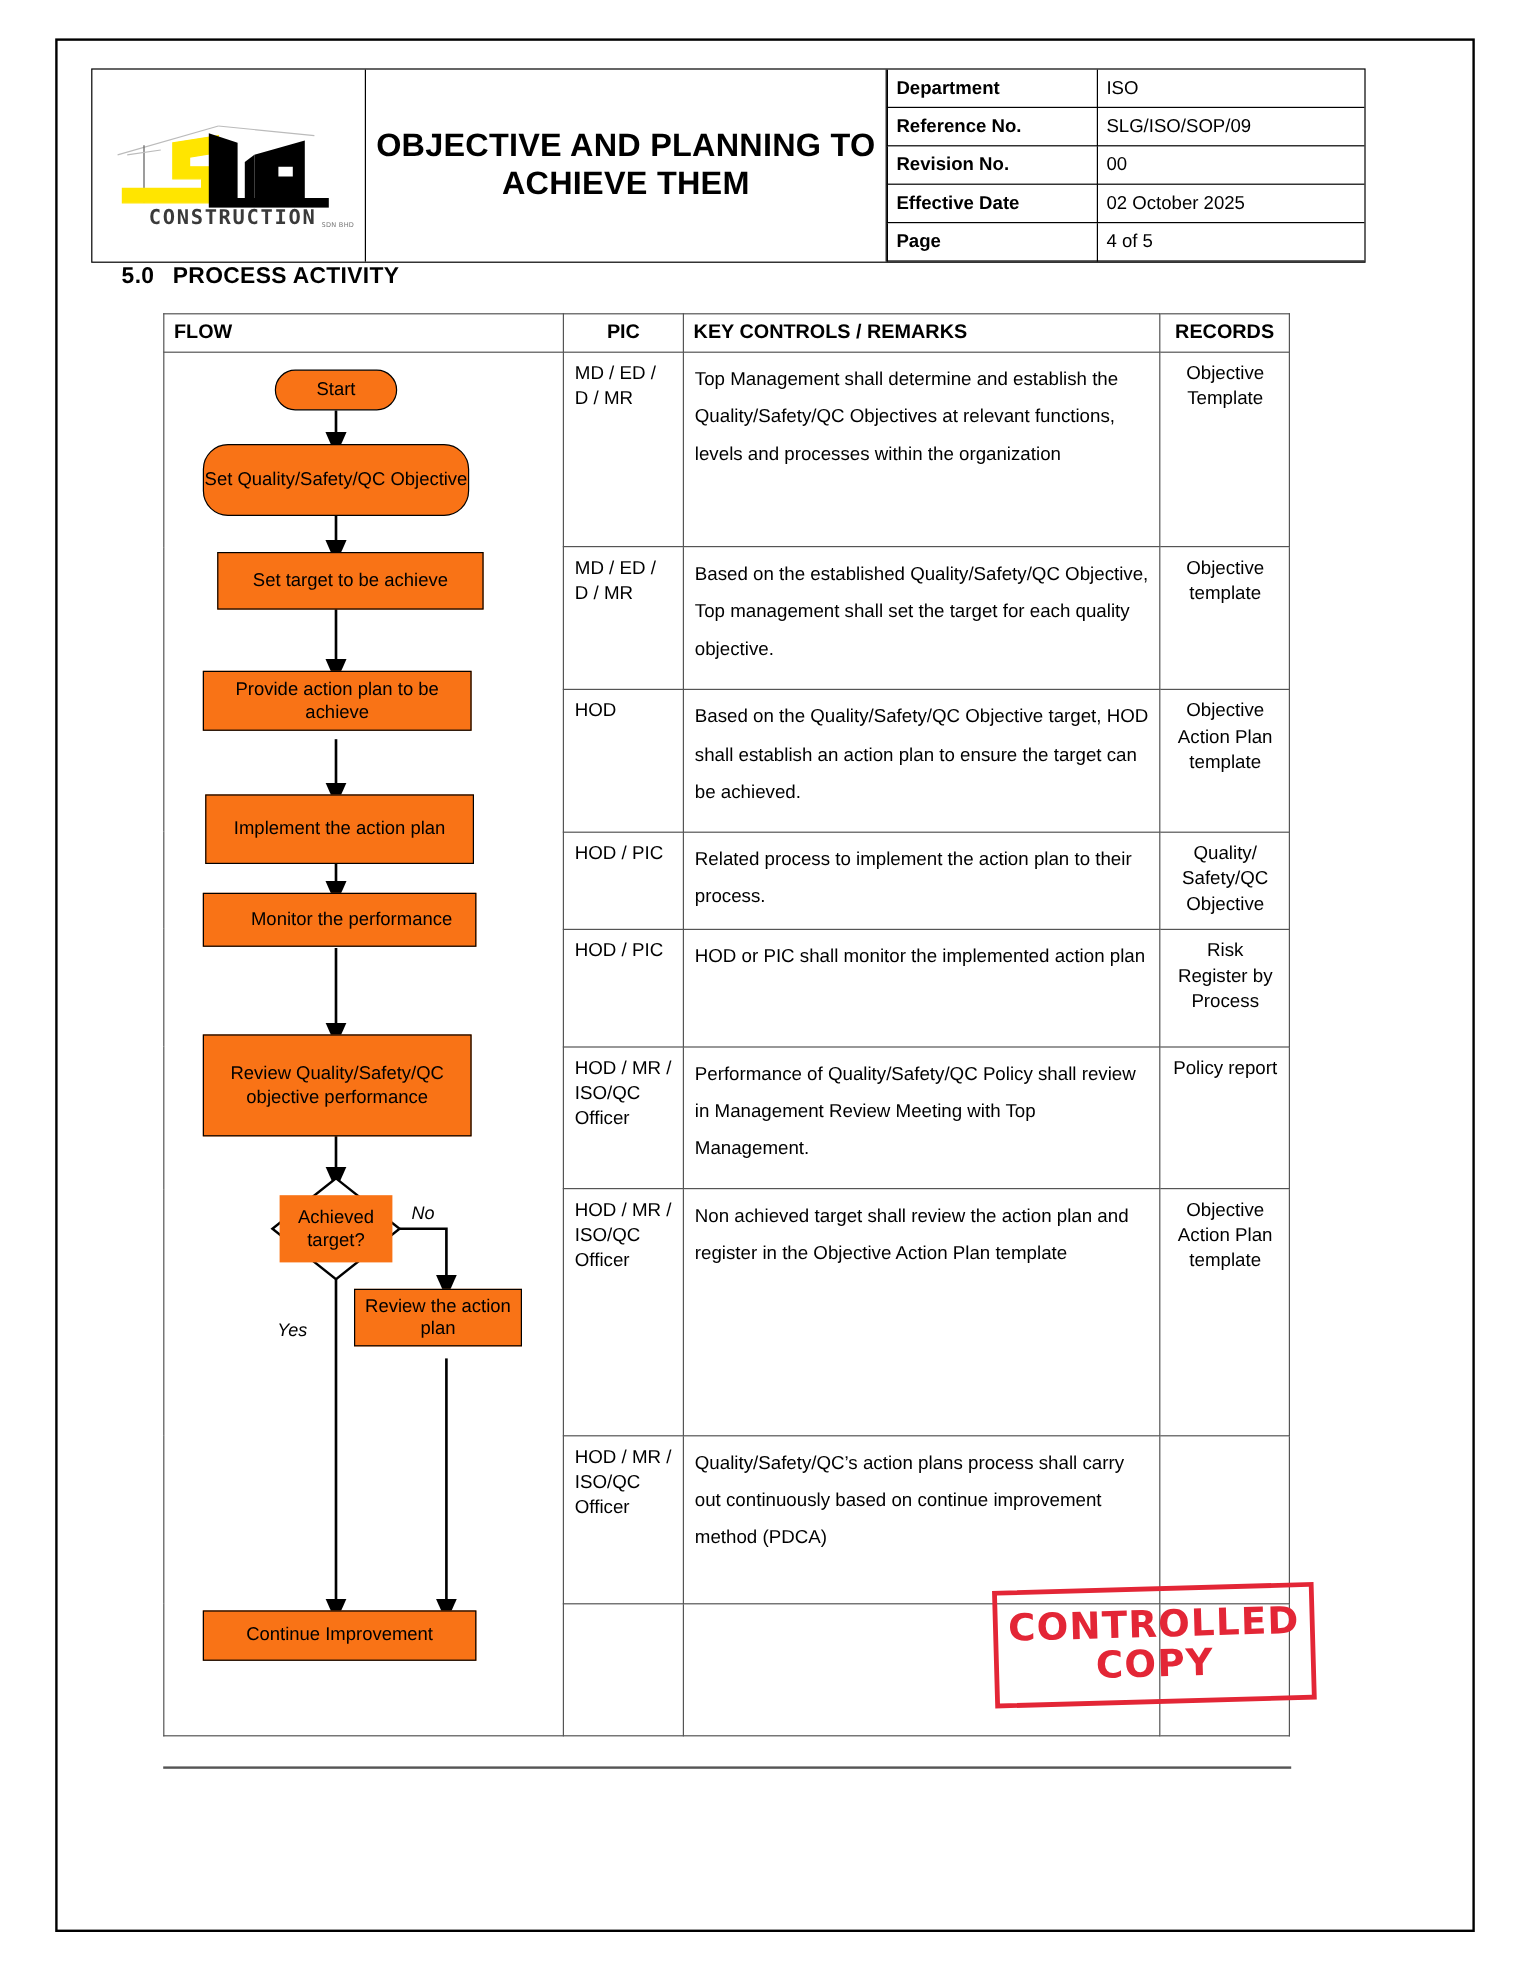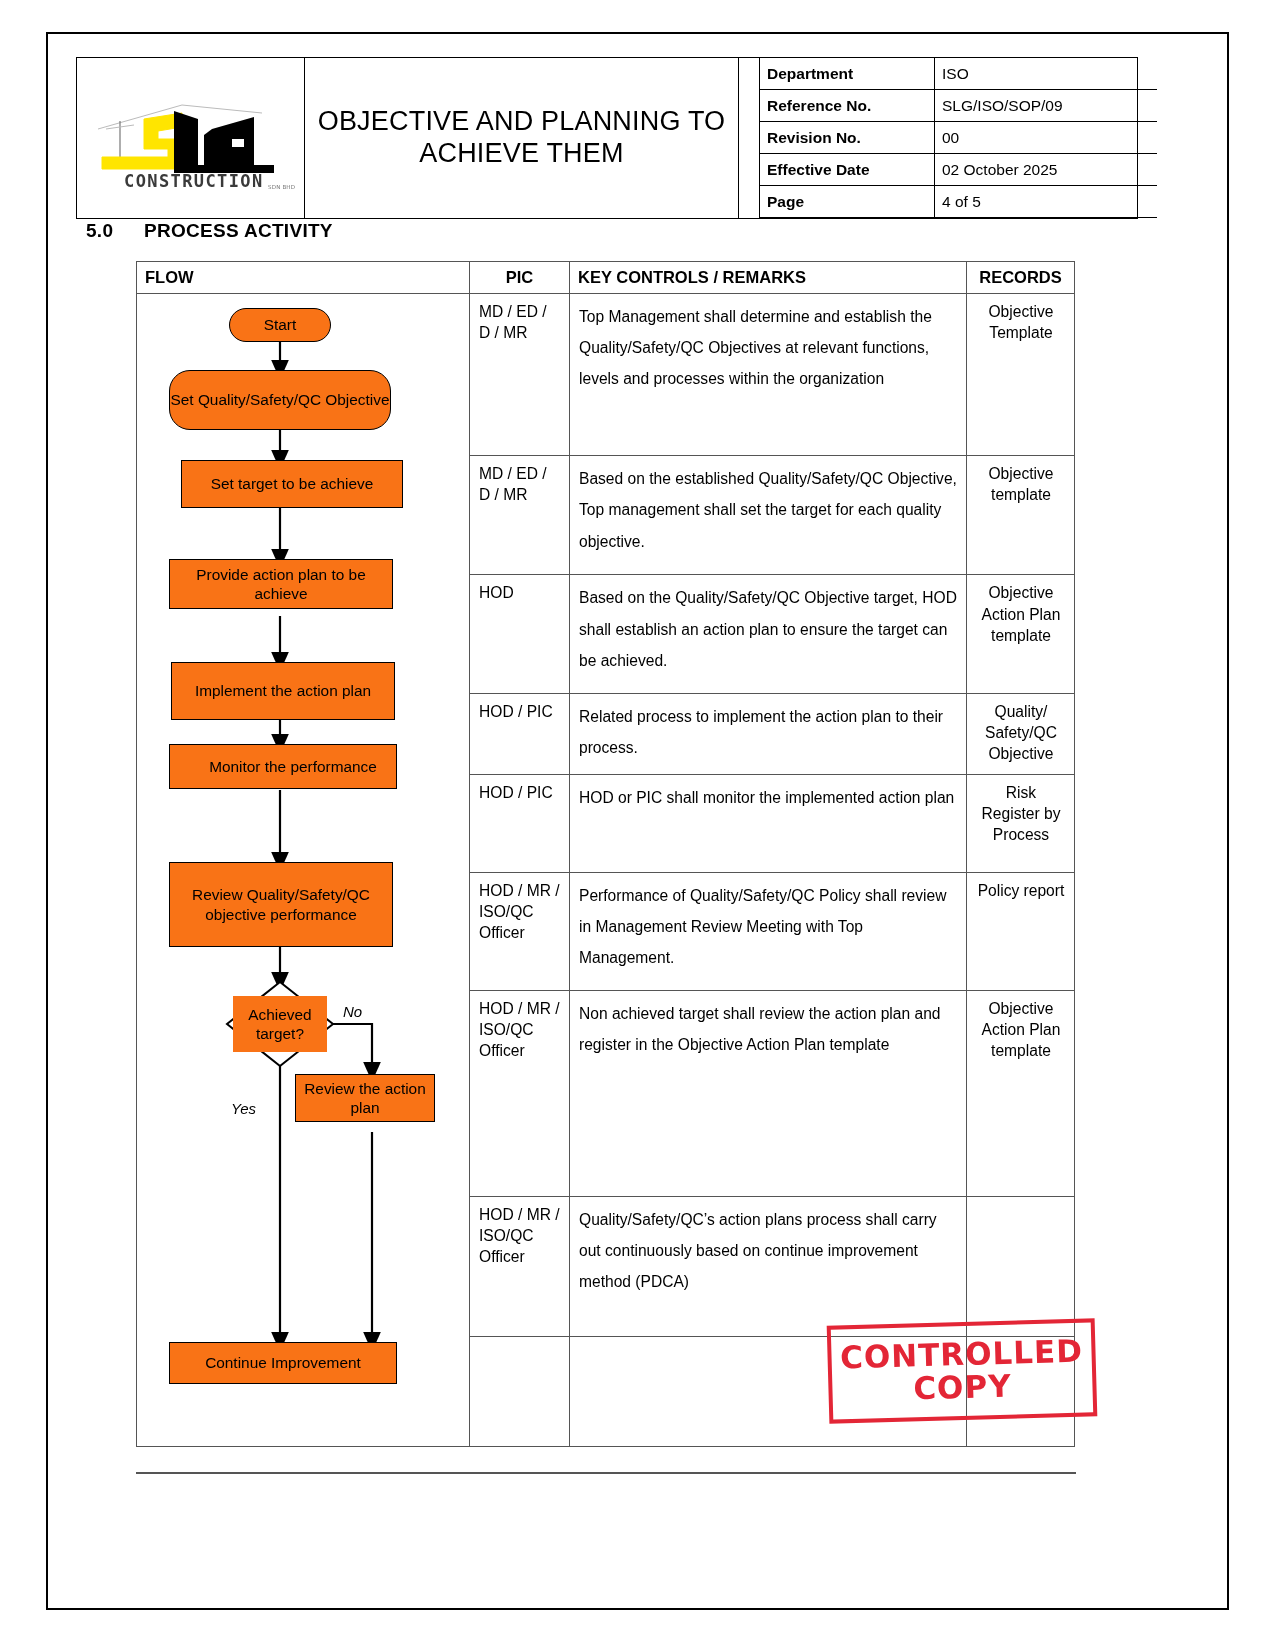--- a/index.html
+++ b/index.html
@@ -49,35 +49,34 @@
     padding: 4px 0 2px 0;
   }
   .hdr-title {
     flex: 1;
     border-right: 1.6px solid #000;
     box-sizing: border-box;
     display: flex;
     align-items: center;
     justify-content: center;
     text-align: center;
-    font-weight: normal;
+    font-weight: bold;
     font-size: 27px;
     line-height: 1.18;
     letter-spacing: 0.2px;
     padding: 6px 8px;
   }
   .hdr-meta {
     width: 398px;
     box-sizing: border-box;
   }
   .hdr-meta table {
     border-collapse: collapse;
     width: 100%;
     table-layout: fixed;
-    margin-left: 20px;
   }
   .hdr-meta td {
     border: 1.2px solid #000;
     padding: 3px 7px;
     font-size: 15.5px;
     height: 25px;
     vertical-align: middle;
   }
   .hdr-meta td.k {
     width: 160px;
@@ -96,21 +95,21 @@
 
   
   .section-head {
     position: absolute;
     left: 86px;
     top: 220px;
     font-weight: bold;
     font-size: 19px;
     letter-spacing: 0.3px;
   }
-  .section-head .num { display: inline-block; width: 58px; }
+  .section-head .num { display: inline-block; width: 58px; text-align: center; }
 
   
   .main-table {
     position: absolute;
     left: 136px;
     top: 261px;
     width: 938px;
     border-collapse: collapse;
     table-layout: fixed;
   }

